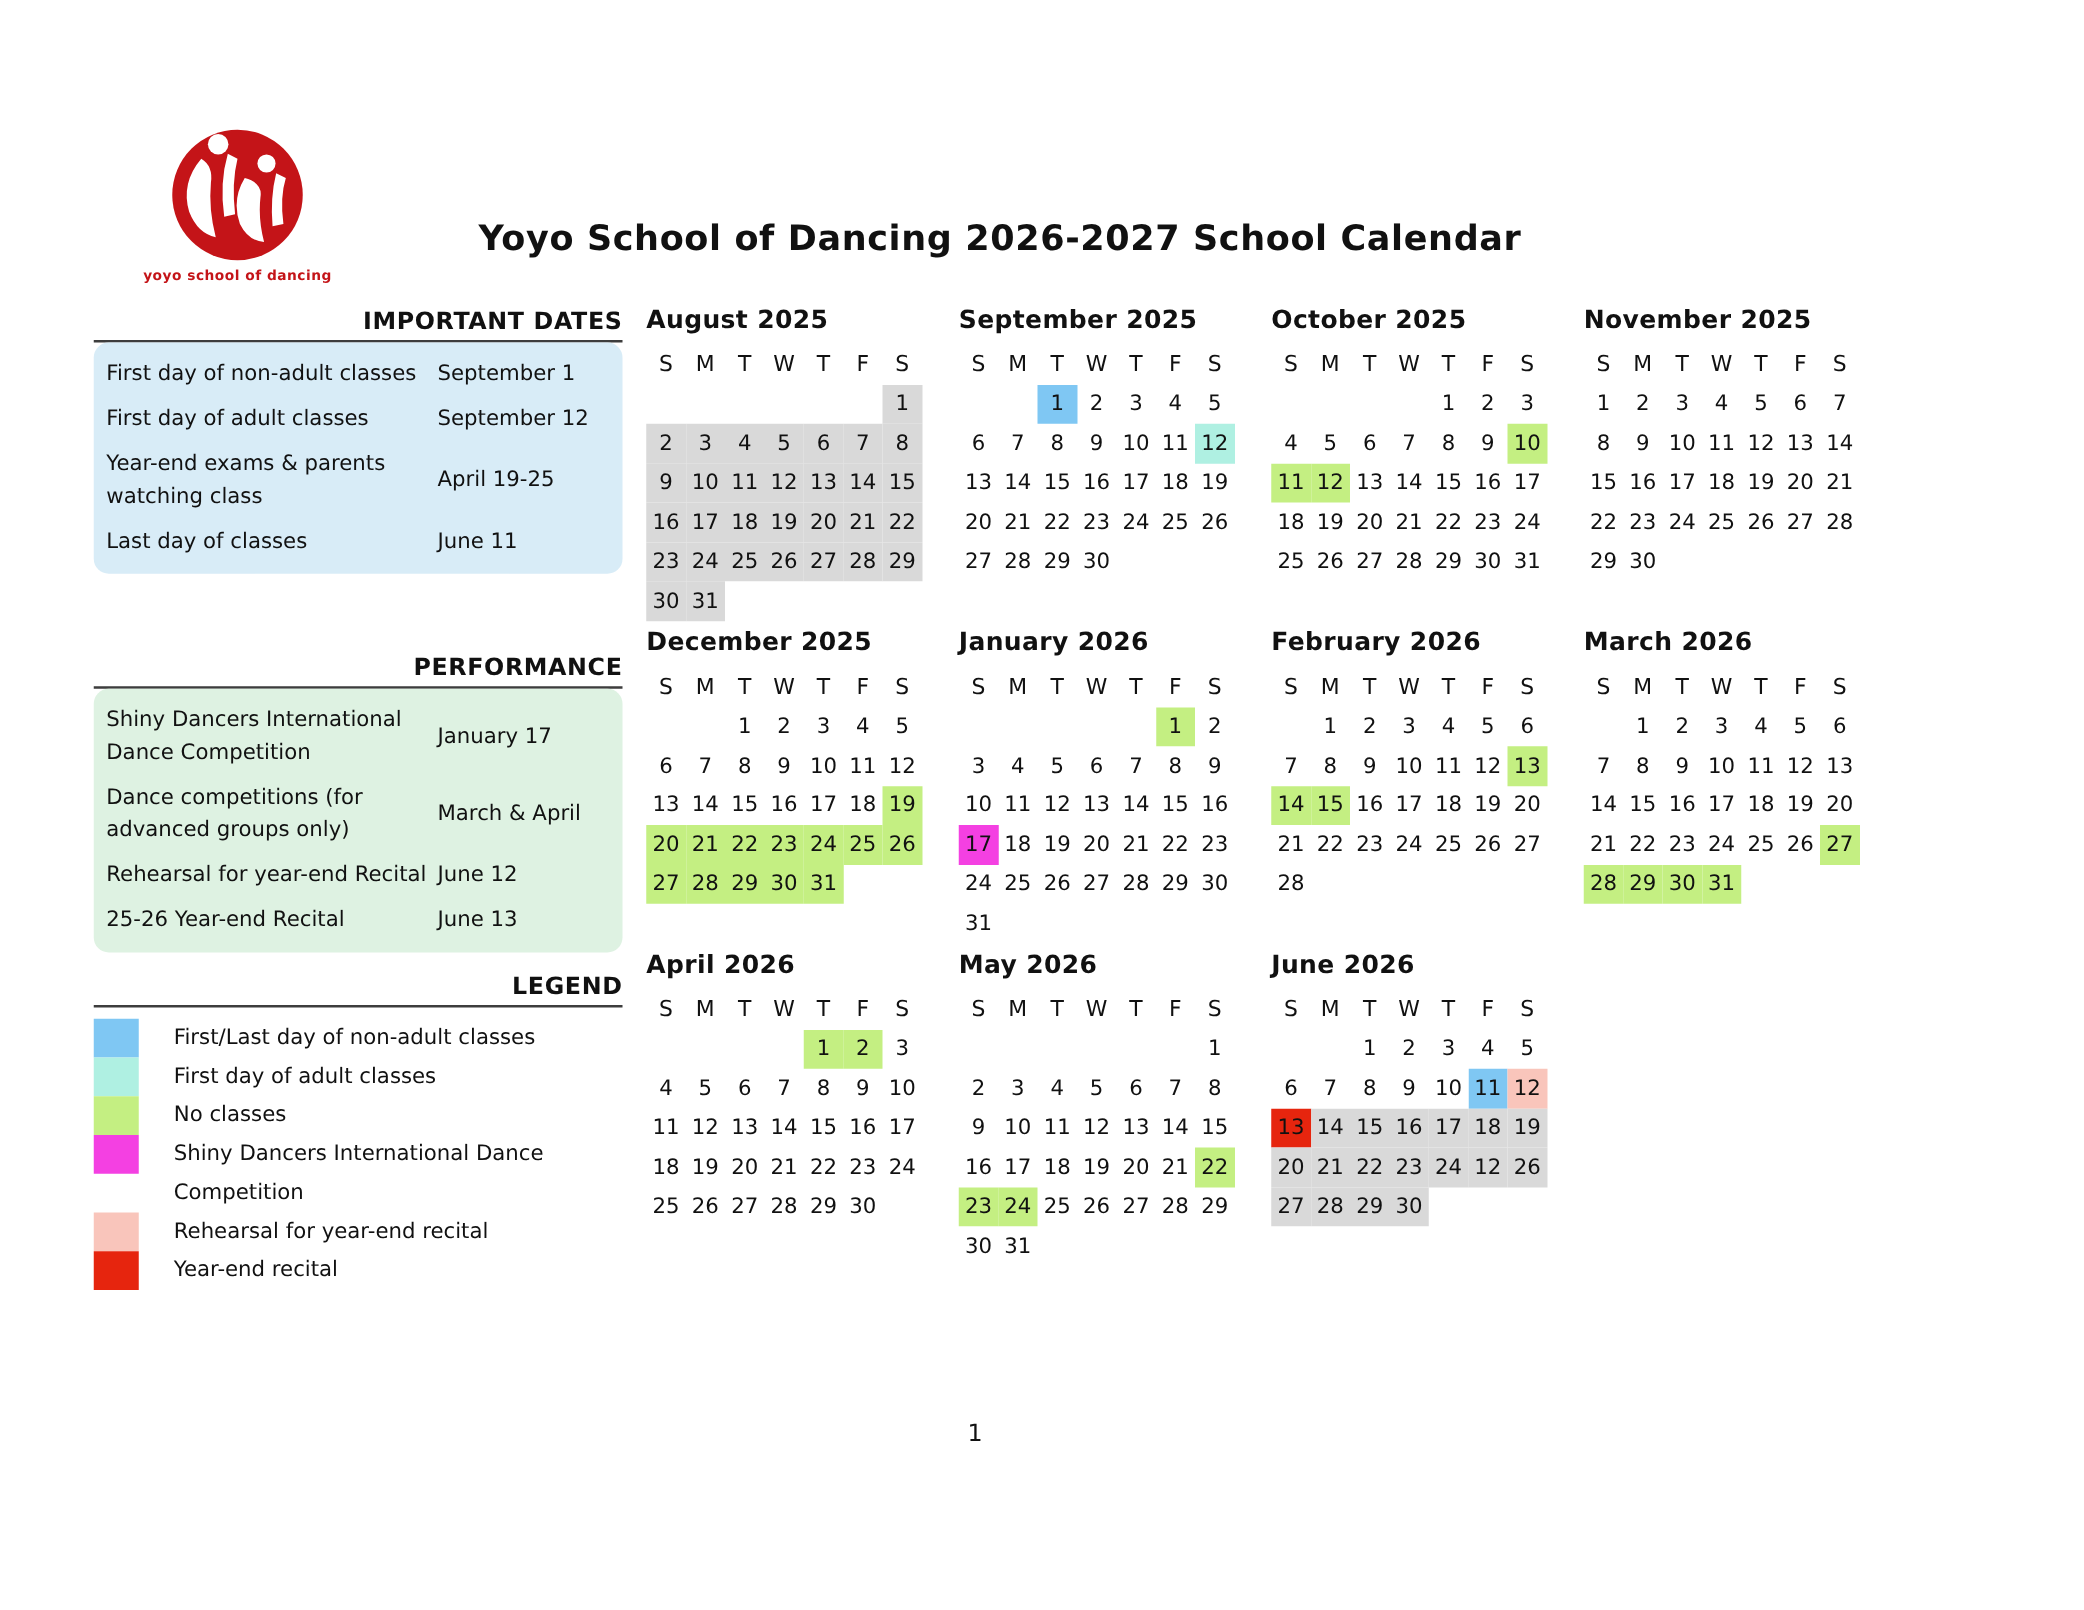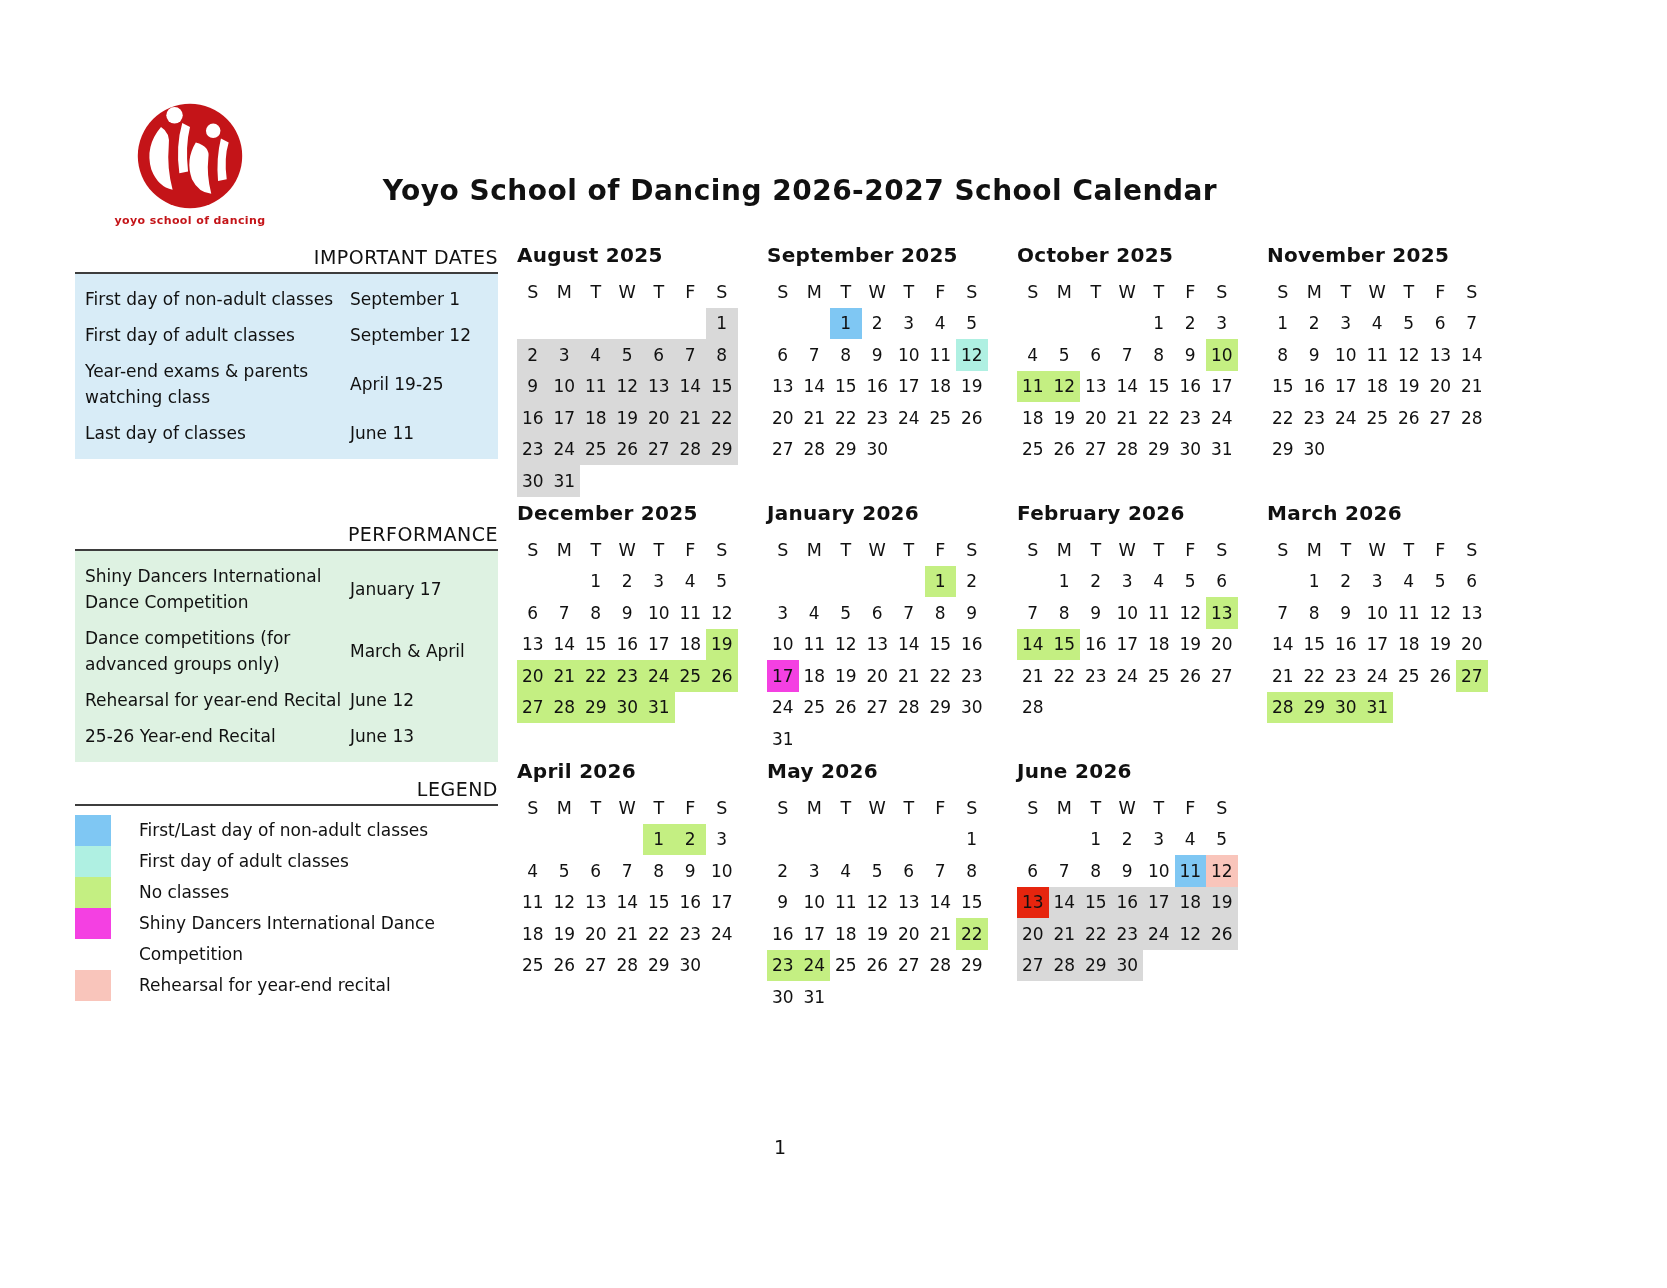--- a/index.html
+++ b/index.html
@@ -12,23 +12,23 @@
 
   
   .logo { position:absolute; left:105px; top:96px; width:170px; text-align:center; }
   .logo svg { width:116px; height:116px; display:block; margin:0 auto; }
   .logo-text { margin-top:2px; color:var(--logo-red); font-weight:bold; font-size:11px; letter-spacing:0.4px; white-space:nowrap; }
   .title { position:absolute; left:380px; top:130px; width:840px; text-align:center;
            font-size:28px; font-weight:bold; letter-spacing:0.5px;margin-top:44px; }
 
   
   .aside { position:absolute; left:75px; top:246px; width:423px; }
-  .section-heading { text-align:right; font-size:19px; font-weight:normal; letter-spacing:0.5px;
+  .section-heading { text-align:right; font-size:19px; font-weight:bold; letter-spacing:0.5px;
                      padding-bottom:4px; border-bottom:2.5px solid #3d3d3d; }
-  .panel { padding:7px 0 8px 0; }
+  .panel { padding:7px 0 8px 0;border-radius:12px; }
   .panel-blue { background:var(--panel-blue); }
   .panel-green { background:var(--panel-green); }
   .info-row { display:flex; padding:5px 6px 5px 10px; font-size:17px; line-height:26px; }
   .info-label { flex:1; padding-right:6px; }
   .info-value { width:142px; display:flex; align-items:center; }
   .mt-perf { margin-top:64px; }
   .mt-legend { margin-top:16px; }
   .legend-body { padding-top:9px; }
   .legend-item { display:flex; align-items:flex-start; min-height:31px; }
   .legend-swatch { width:36px; height:31px; flex:0 0 36px; }
@@ -132,20 +132,24 @@
             <span class="legend-swatch" style="background: rgb(196, 239, 130);"></span>
             <span class="legend-label">No classes</span>
           </div>
           <div class="legend-item">
             <span class="legend-swatch" style="background: rgb(244, 64, 226);"></span>
             <span class="legend-label">Shiny Dancers International Dance Competition</span>
           </div>
           <div class="legend-item">
             <span class="legend-swatch" style="background: rgb(249, 197, 187);"></span>
             <span class="legend-label">Rehearsal for year-end recital</span>
+          </div>
+          <div class="legend-item">
+            <span class="legend-swatch" style="background: rgb(230, 37, 14);"></span>
+            <span class="legend-label">Year-end recital</span>
           </div>
         </div>
     </section>
   </aside>
 
   <main class="months" id="months">
       <div class="month">
         <div class="month-title">August 2025</div>
         <div class="month-grid">
           <div class="mcell dow">S</div>

